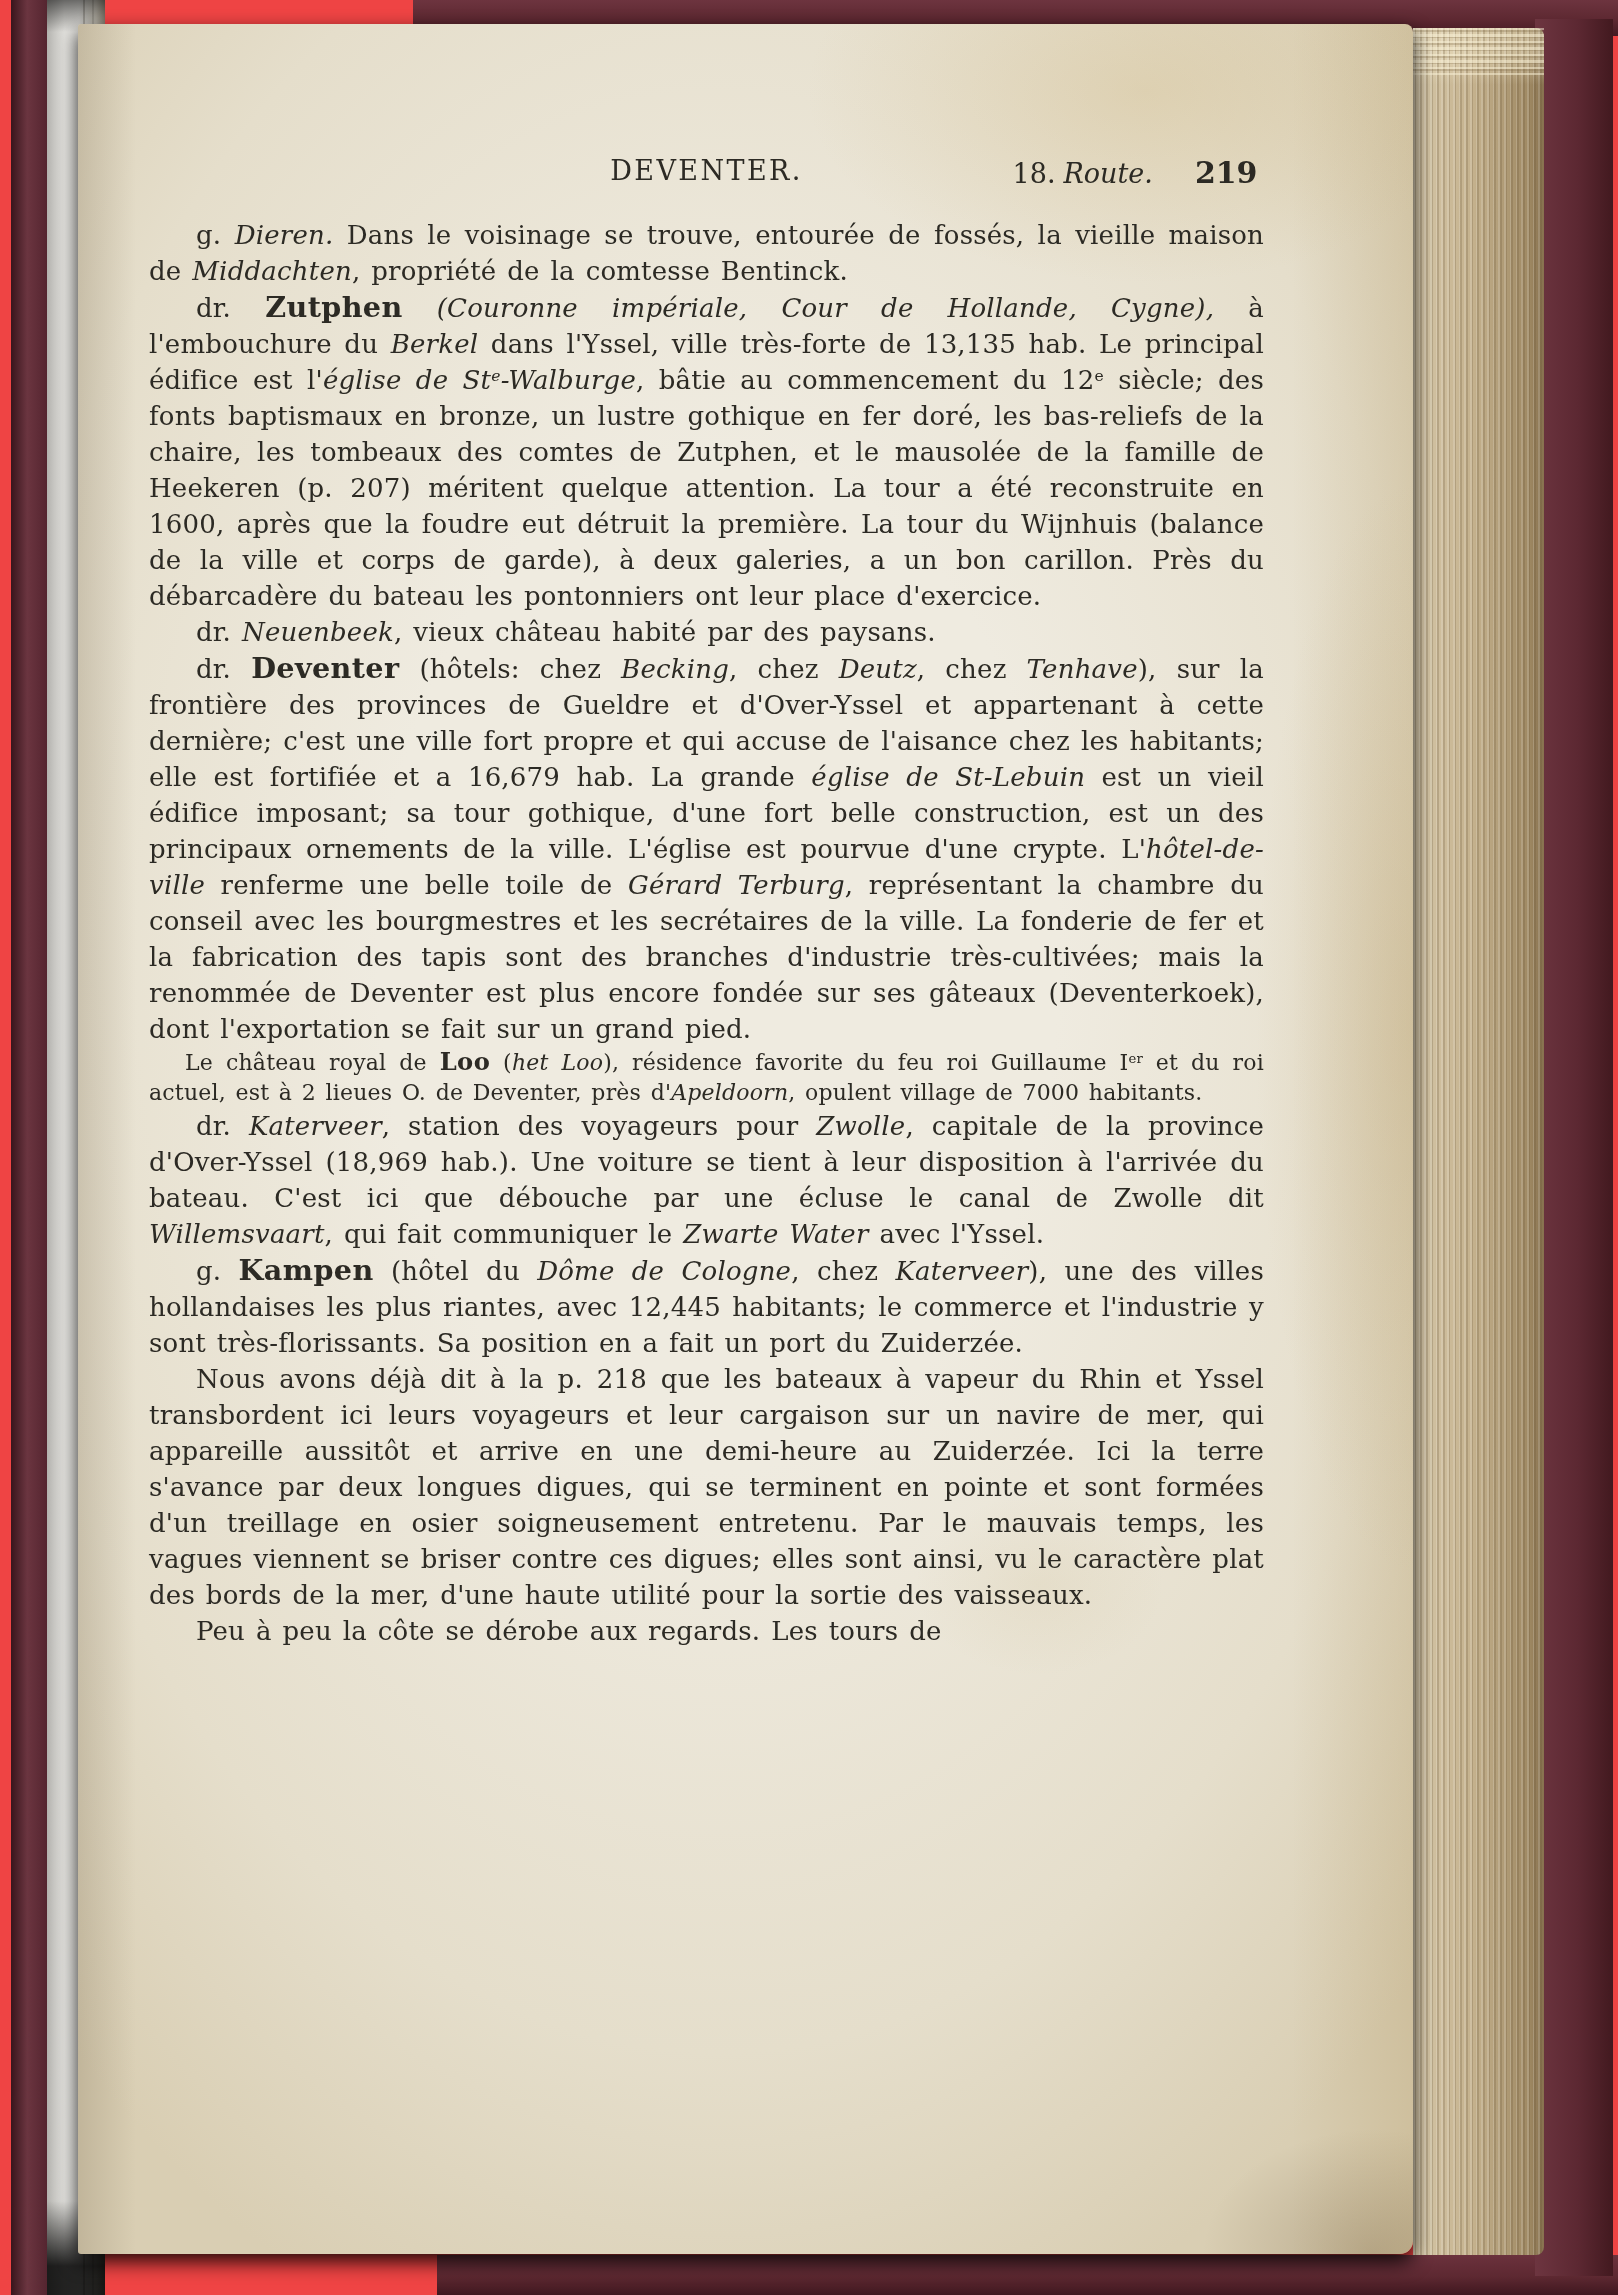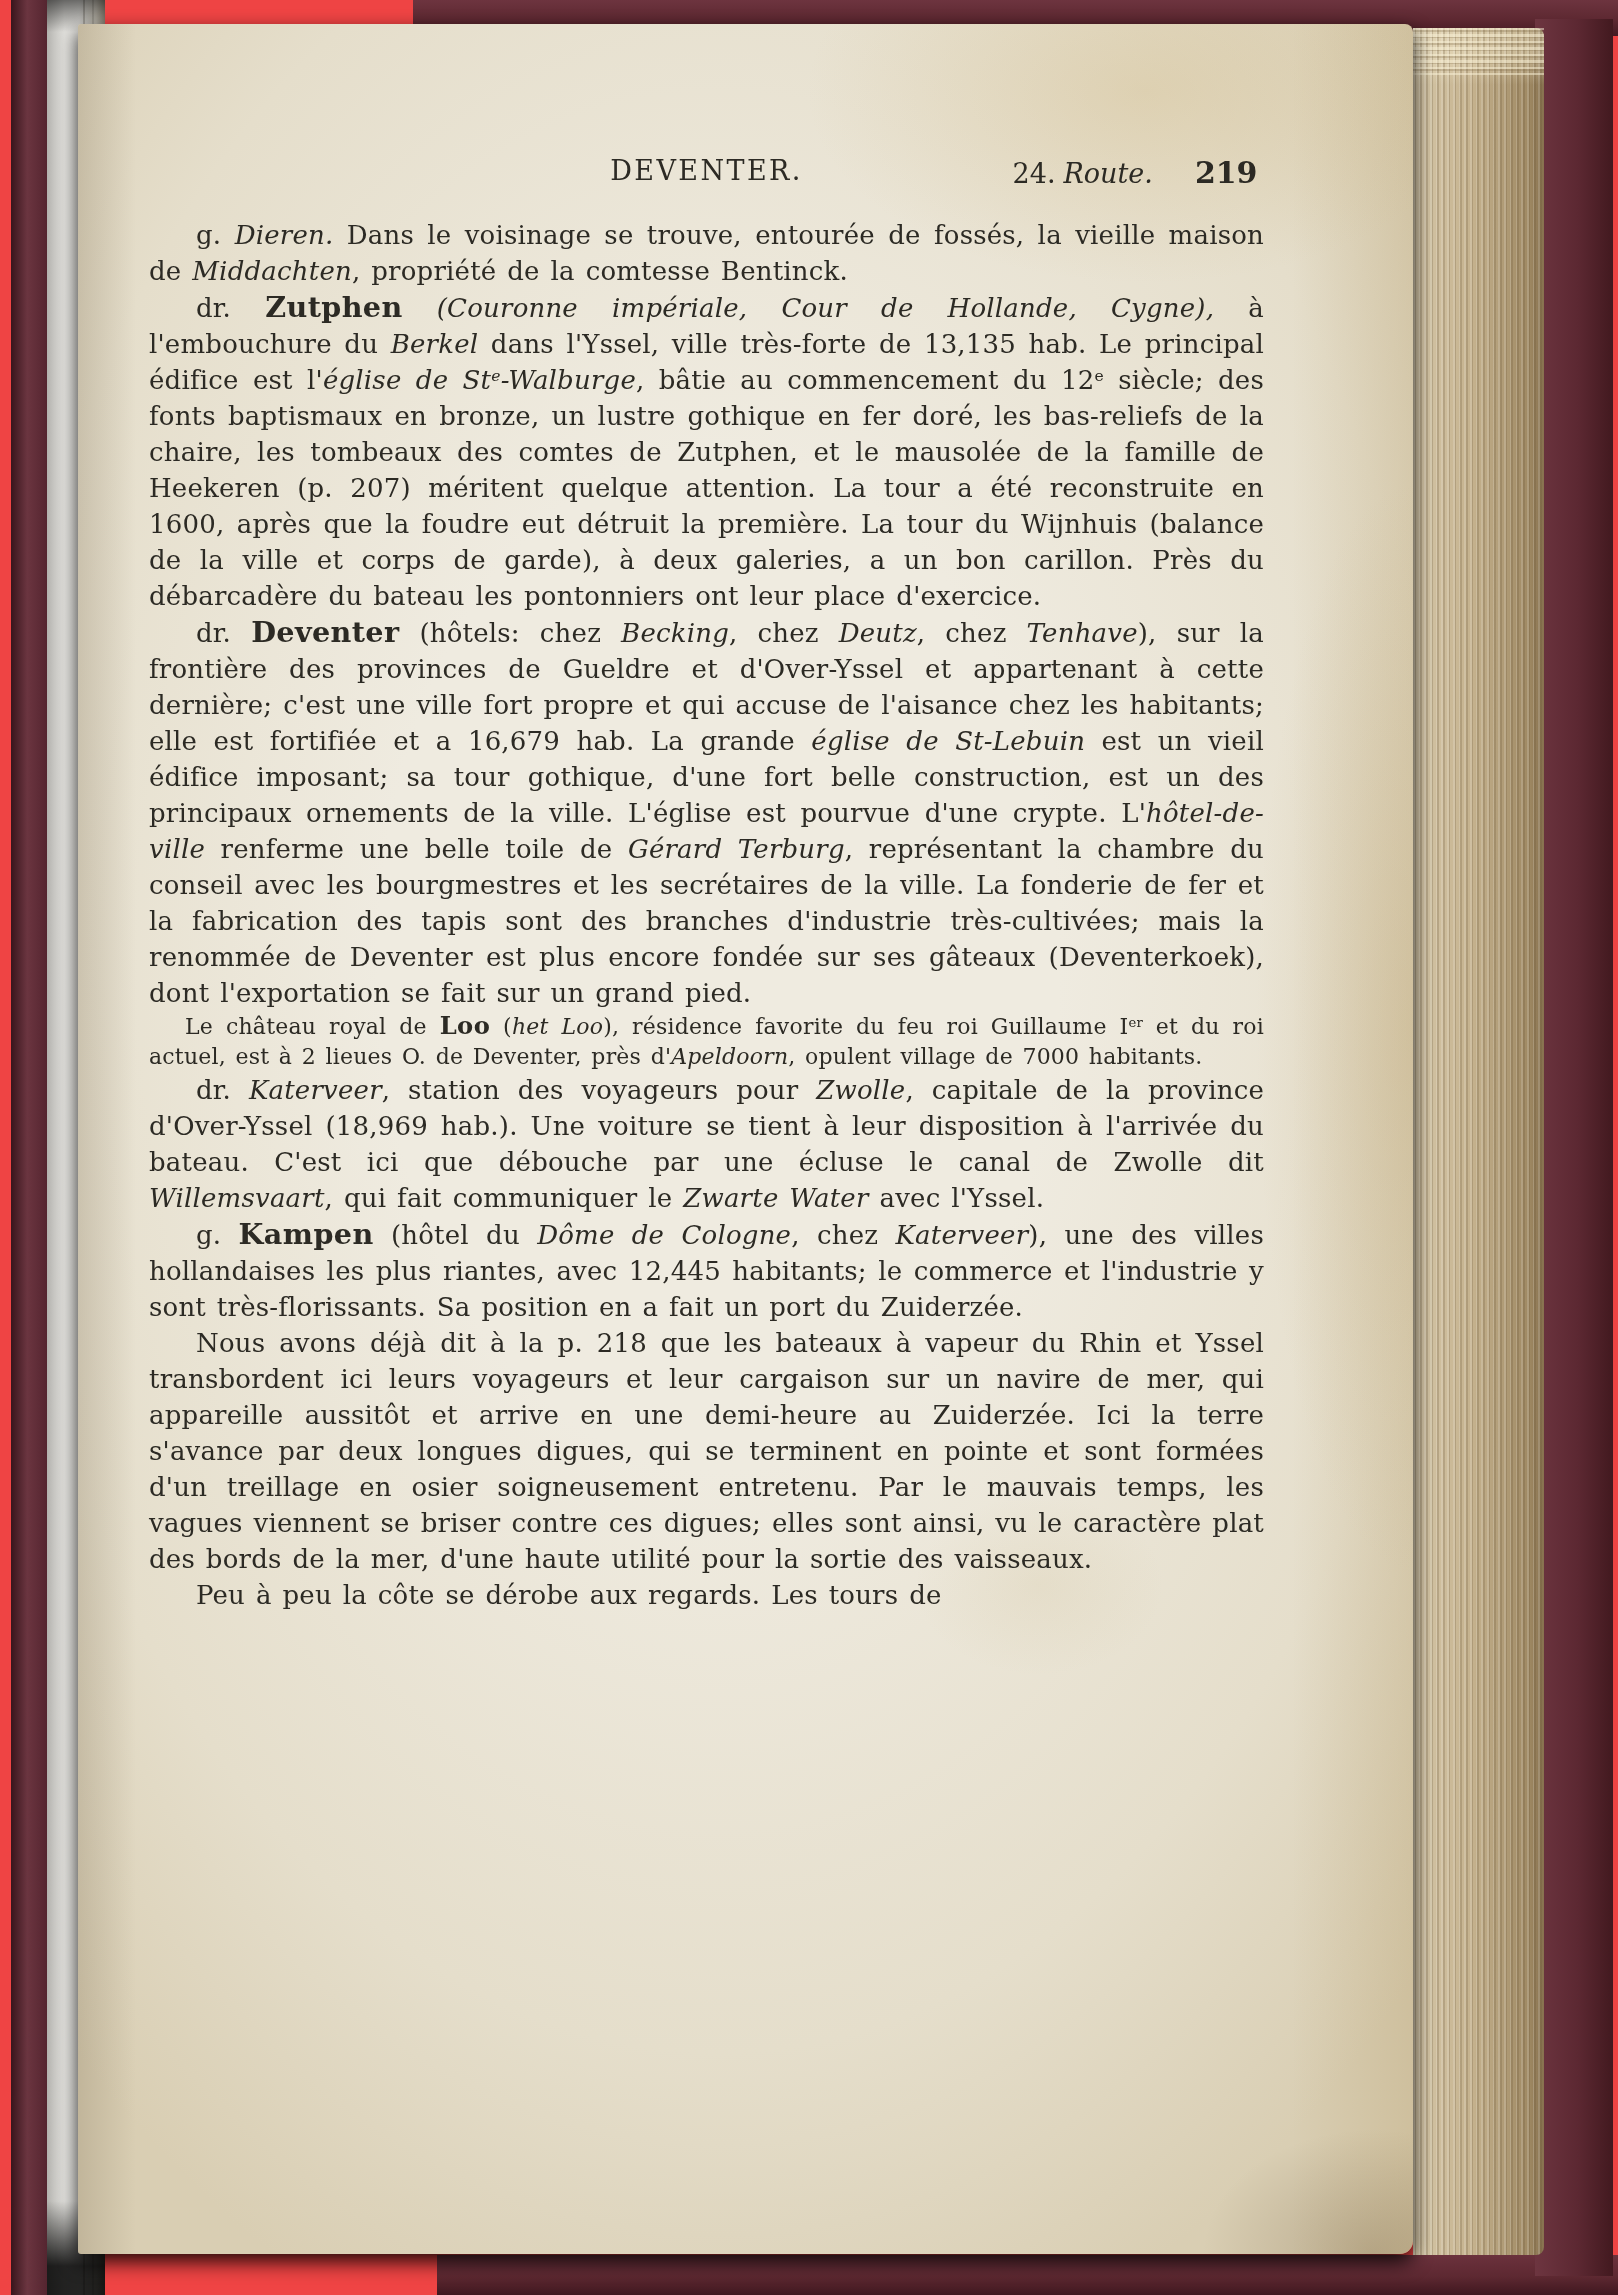--- a/index.html
+++ b/index.html
@@ -117,28 +117,29 @@
   <div class="cover cover-right"></div>
 
   <div class="gutter"></div>
   <div class="page-stack"></div>
 
   <div class="page">
     <div class="text-area">
       <div class="running-head">
         <span class="rh-title">DEVENTER.</span>
         <span class="rh-right">
-          <span class="rh-num">24.</span>
+          <span class="rh-num">18.</span>
           <i class="rh-route">Route.</i>
           <span class="rh-page">219</span>
         </span>
       </div>
       <div class="text-body">
           <p class="para">g. <i>Dieren.</i> Dans le voisinage se trouve, entourée de fossés, la vieille maison de <i>Middachten</i>, propriété de la comtesse Bentinck.</p>
           <p class="para">dr. <b class="rubric">Zutphen</b> <i>(Couronne impériale, Cour de Hollande, Cygne),</i> à l'embouchure du <i>Berkel</i> dans l'Yssel, ville très-forte de 13,135 hab. Le principal édifice est l'<i>église de St</i><sup><i>e</i></sup><i>-Walburge</i>, bâtie au commencement du 12<sup>e</sup> siècle; des fonts baptismaux en bronze, un lustre gothique en fer doré, les bas-reliefs de la chaire, les tombeaux des comtes de Zutphen, et le mausolée de la famille de Heekeren (p. 207) méritent quelque attention. La tour a été reconstruite en 1600, après que la foudre eut détruit la première. La tour du Wijnhuis (balance de la ville et corps de garde), à deux galeries, a un bon carillon. Près du débarcadère du bateau les pontonniers ont leur place d'exercice.</p>
+          <p class="para">dr. <i>Neuenbeek</i>, vieux château habité par des paysans.</p>
           <p class="para">dr. <b class="rubric">Deventer</b> (hôtels: chez <i>Becking</i>, chez <i>Deutz</i>, chez <i>Tenhave</i>), sur la frontière des provinces de Gueldre et d'Over-Yssel et appartenant à cette dernière; c'est une ville fort propre et qui accuse de l'aisance chez les habitants; elle est fortifiée et a 16,679 hab. La grande <i>église de St-Lebuin</i> est un vieil édifice imposant; sa tour gothique, d'une fort belle construction, est un des principaux ornements de la ville. L'église est pourvue d'une crypte. L'<i>hôtel-de-ville</i> renferme une belle toile de <i>Gérard Terburg</i>, représentant la chambre du conseil avec les bourgmestres et les secrétaires de la ville. La fonderie de fer et la fabrication des tapis sont des branches d'industrie très-cultivées; mais la renommée de Deventer est plus encore fondée sur ses gâteaux (Deventerkoek), dont l'exportation se fait sur un grand pied.</p>
           <p class="para small">Le château royal de <b class="rubric">Loo</b> (<i>het Loo</i>), résidence favorite du feu roi Guillaume I<sup>er</sup> et du roi actuel, est à 2 lieues O. de Deventer, près d'<i>Apeldoorn</i>, opulent village de 7000 habitants.</p>
           <p class="para">dr. <i>Katerveer</i>, station des voyageurs pour <i>Zwolle</i>, capitale de la province d'Over-Yssel (18,969 hab.). Une voiture se tient à leur disposition à l'arrivée du bateau. C'est ici que débouche par une écluse le canal de Zwolle dit <i>Willemsvaart</i>, qui fait communiquer le <i>Zwarte Water</i> avec l'Yssel.</p>
           <p class="para">g. <b class="rubric">Kampen</b> (hôtel du <i>Dôme de Cologne</i>, chez <i>Katerveer</i>), une des villes hollandaises les plus riantes, avec 12,445 habitants; le commerce et l'industrie y sont très-florissants. Sa position en a fait un port du Zuiderzée.</p>
           <p class="para">Nous avons déjà dit à la p. 218 que les bateaux à vapeur du Rhin et Yssel transbordent ici leurs voyageurs et leur cargaison sur un navire de mer, qui appareille aussitôt et arrive en une demi-heure au Zuiderzée. Ici la terre s'avance par deux longues digues, qui se terminent en pointe et sont formées d'un treillage en osier soigneusement entretenu. Par le mauvais temps, les vagues viennent se briser contre ces digues; elles sont ainsi, vu le caractère plat des bords de la mer, d'une haute utilité pour la sortie des vaisseaux.</p>
           <p class="para">Peu à peu la côte se dérobe aux regards.  Les tours de</p>
         </div>
     </div>
   </div>
 </div>

